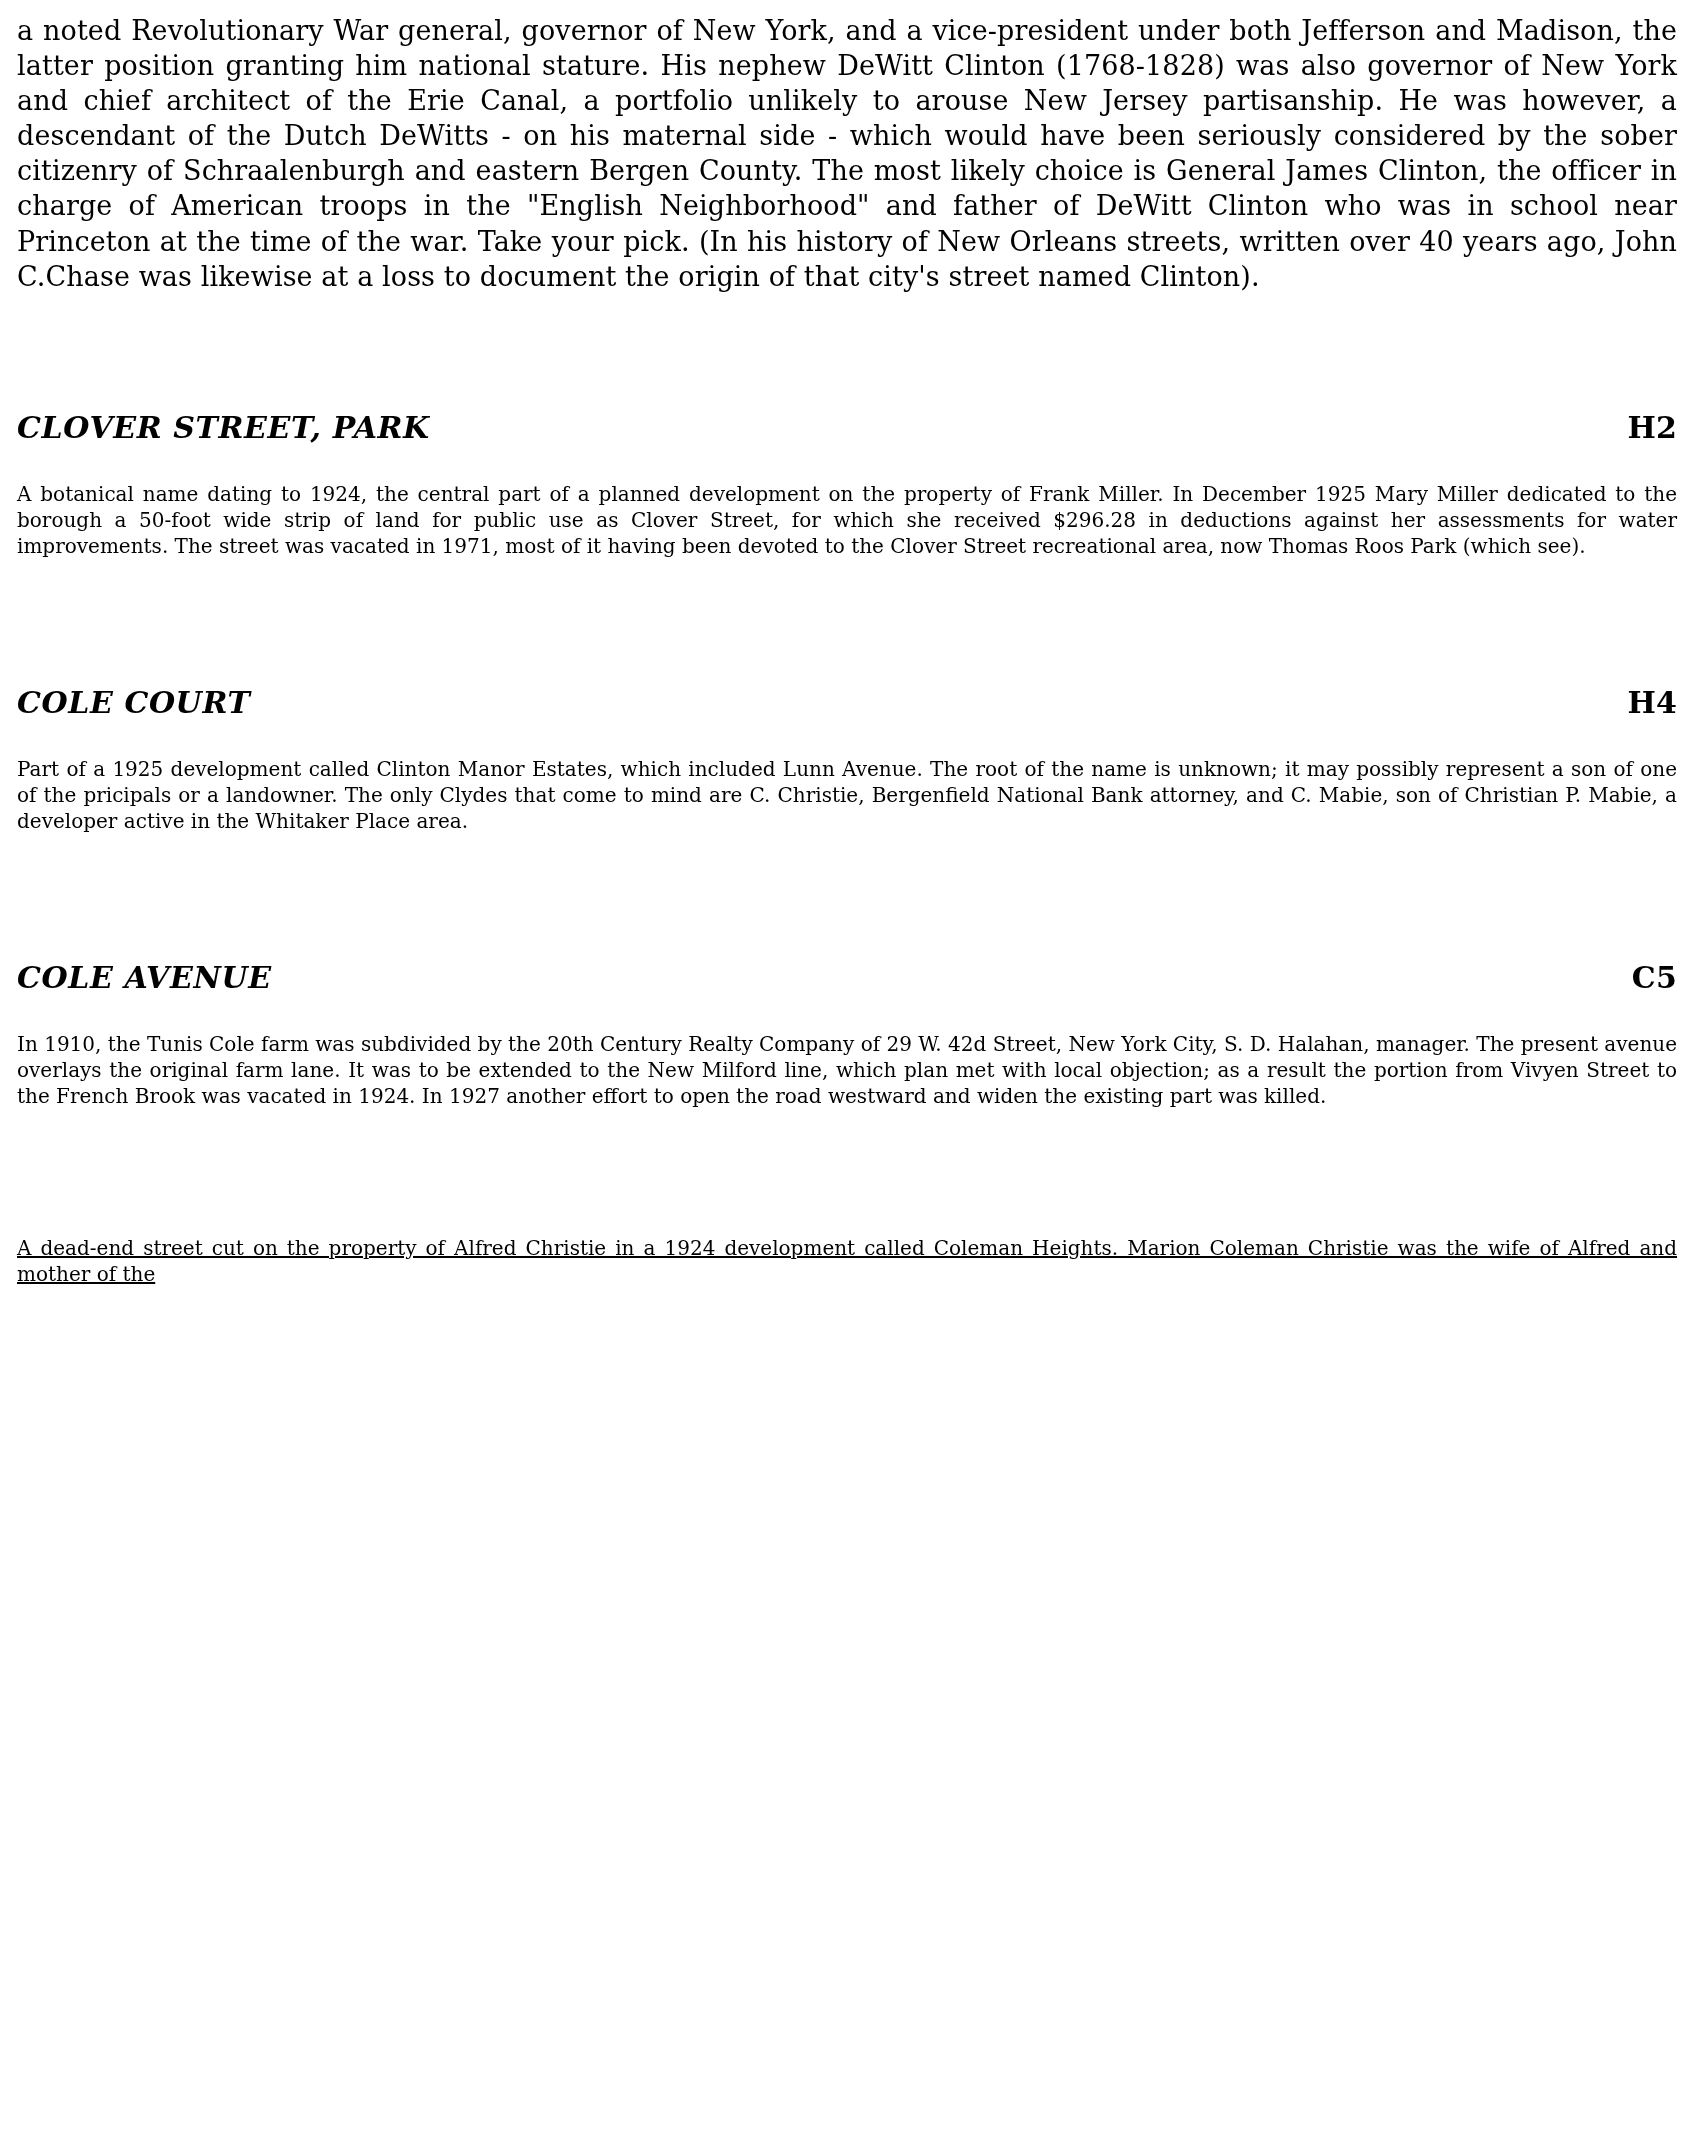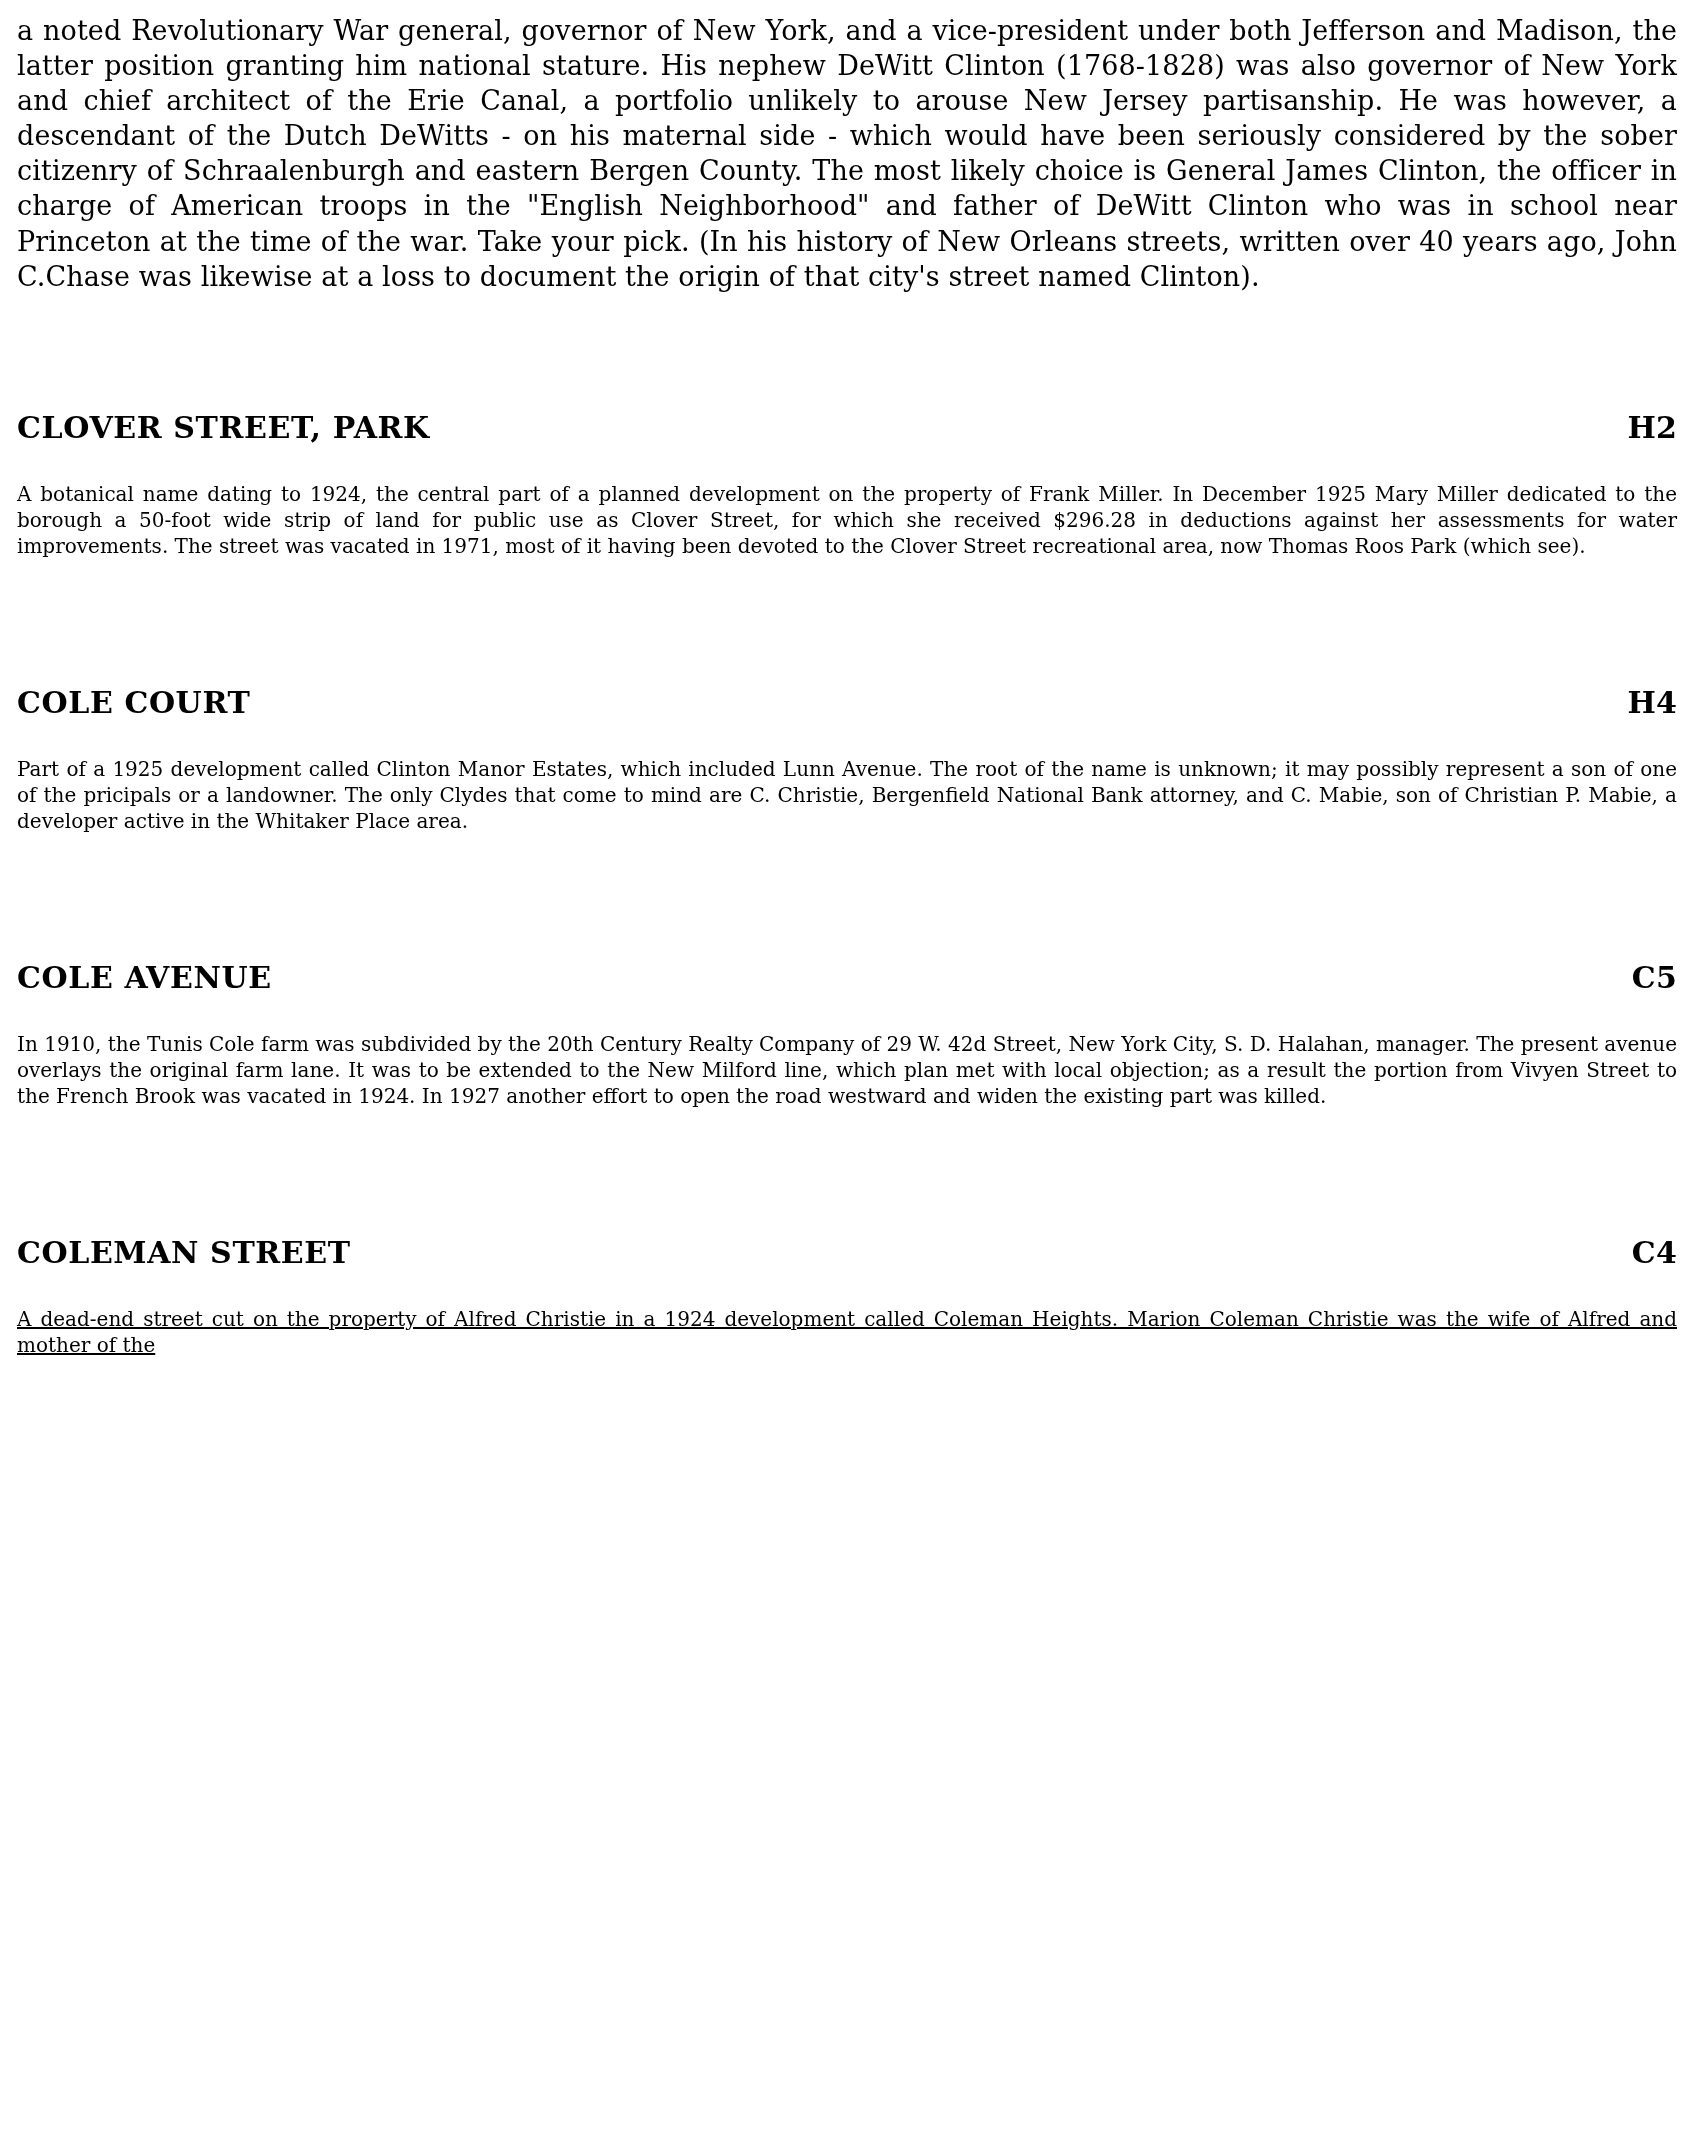--- a/index.html
+++ b/index.html
@@ -34,20 +34,21 @@
     display: flex;
     align-items: baseline;
     justify-content: space-between;
     font-size: 30px;
     font-weight: bold;
     letter-spacing: 0.6px;
     margin-bottom: 36px;
   }
   .entry-title {
     font-weight: bold;
+    font-style: italic;
   }
   .entry-code {
     font-weight: bold;
     letter-spacing: 0.2px;
     margin-left: 36px;
   }
   .spacer-lg { height: 55px; }
   .spacer-xl { height: 65px; }
   .entry-body {
     font-size: 20px;
@@ -93,21 +94,17 @@
     <div class="entry-head">
       <span class="entry-title">COLE AVENUE</span>
       <span class="entry-code">C5</span>
     </div>
     <p class="entry-body">In 1910, the Tunis Cole farm was subdivided by the 20th Century Realty Company of 29 W. 42d Street, New York City, S. D. Halahan, manager.  The present avenue overlays the original farm lane.  It  was to be extended to the New Milford line, which plan met with local objection; as a result the portion from Vivyen Street to the  French Brook was vacated in 1924.   In 1927 another effort to open the road westward and widen the existing part was killed.</p>
   </div>
 
   <div class="spacer-lg"></div>
 
   <div class="entry">
-    <div class="entry-head">
-      <span class="entry-title">COLEMAN STREET</span>
-      <span class="entry-code">C4</span>
-    </div>
     <p class="entry-body last">A dead-end street cut on the property of Alfred Christie in a 1924 development called Coleman Heights.  Marion Coleman Christie was the wife of Alfred and mother of the</p>
   </div>
 
 </div>
 
 
 </body></html>

